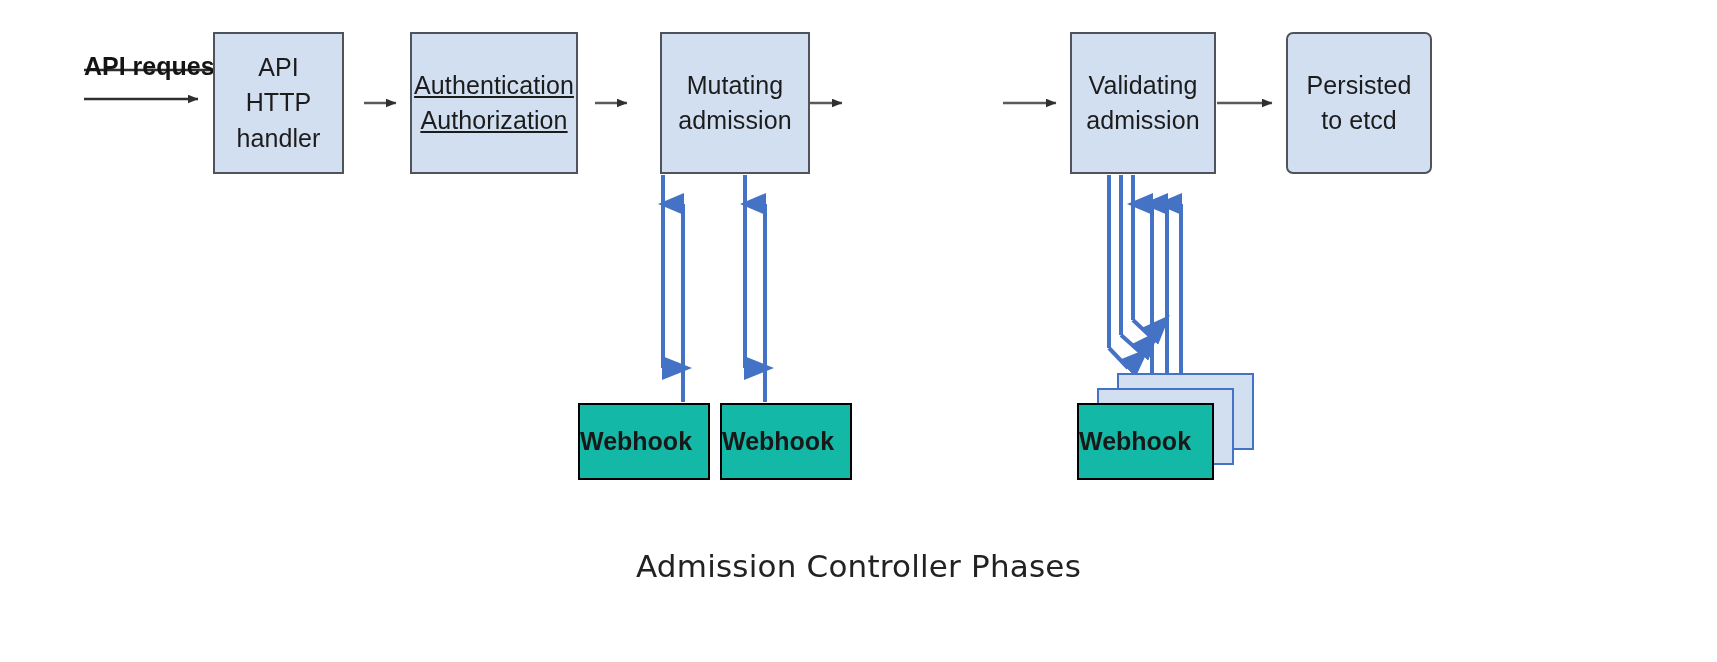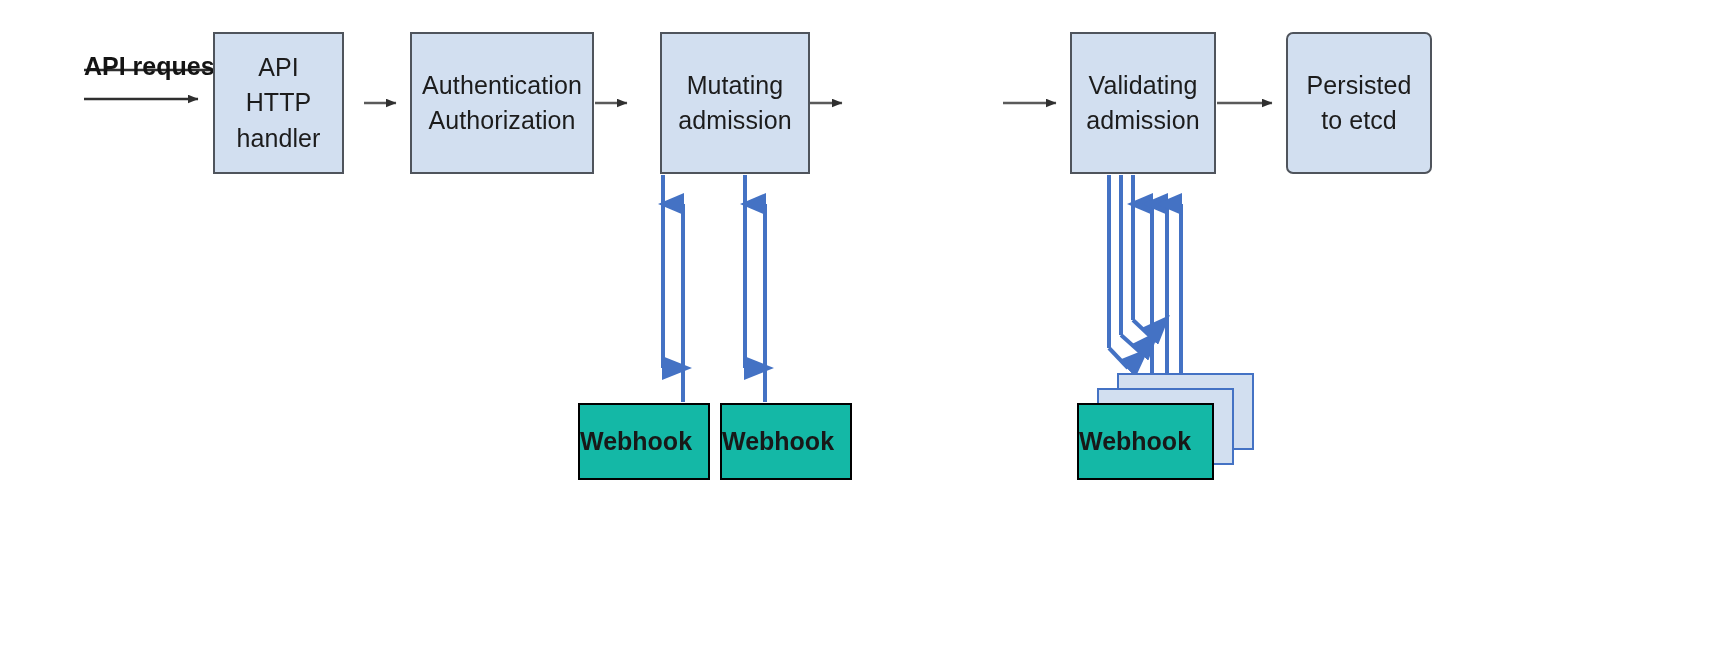--- a/index.html
+++ b/index.html
@@ -154,21 +154,21 @@
   </svg>
 
   <div class="edge-label" style="left:84px; top:52px;">API request</div>
 
   <div class="node-box" style="left:213px; top:32px; width:131px; height:142px;justify-content:center;">
     <span class="node-label">API
 HTTP
 handler</span>
   </div>
 
-  <div class="node-box" style="left:410px; top:32px; width:184px; height:142px;">
+  <div class="node-box" style="left:410px; top:32px; width:168px; height:142px;text-decoration:underline;">
     <span class="node-label">Authentication
 Authorization</span>
   </div>
 
   <div class="node-box" style="left:660px; top:32px; width:150px; height:142px;">
     <span class="node-label">Mutating
 admission</span>
   </div>
 
 
@@ -190,14 +190,15 @@
   </div>
 
   <div class="webhook-box" style="left:720px; top:403px; width:132px; height:77px;">
     <span>Webhook</span>
   </div>
 
   <div class="webhook-box" style="left:1077px; top:403px; width:137px; height:77px;">
     <span>Webhook</span>
   </div>
 
+  <div class="caption" style="left:0; top:548px;">Admission Controller Phases</div>
 
 </div>
 
 </body></html>

